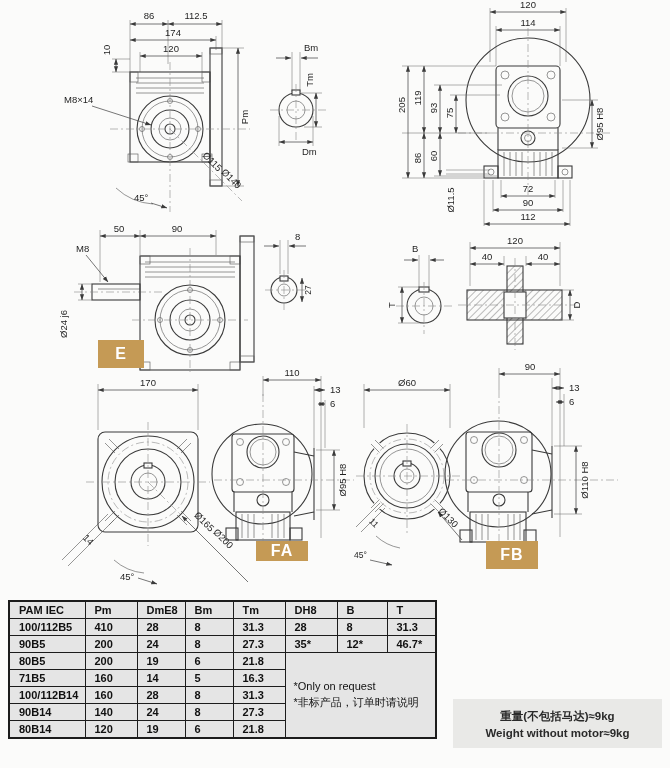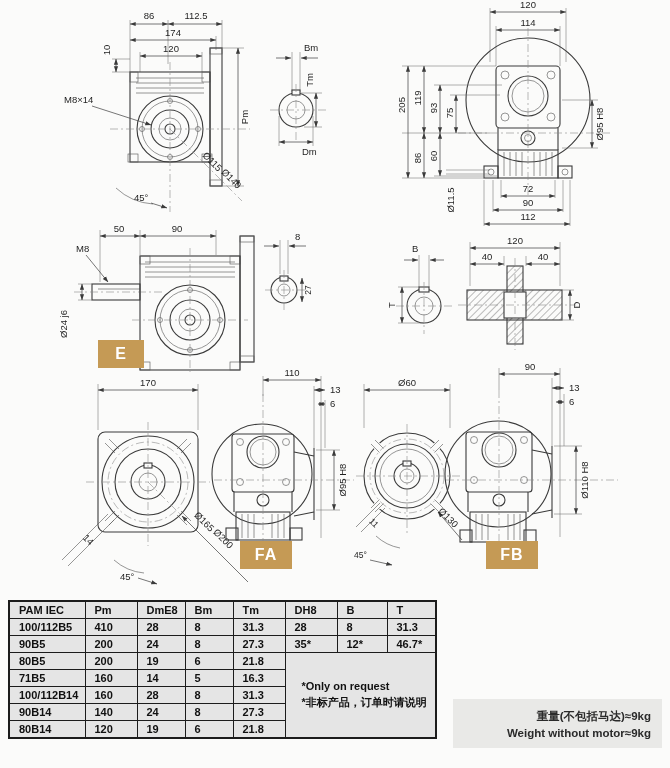--- a/index.html
+++ b/index.html
@@ -15,23 +15,23 @@
   .ex{stroke:#6f6f6f;stroke-width:.55;fill:none}
   .wf{fill:#fbfbfa}
   .hatch{fill:url(#ht);stroke:#3b3b3b;stroke-width:1.1}
   text{font:9.5px "Liberation Sans",sans-serif;fill:#1f1f1f}
   text.m{text-anchor:middle}
   text.s{font-size:8.5px}
   .badge{position:absolute;background:#c59a55;color:#fff;font:bold 16px "Liberation Sans",sans-serif;display:flex;align-items:center;justify-content:center;letter-spacing:1px}
   table{border-collapse:collapse;table-layout:fixed;font:bold 11px "Liberation Sans",sans-serif;color:#111;background:#e5e5e5}
   th,td{border:1.6px solid #1c1c1c;text-align:left;padding:2px 0 2px 9px;height:15.5px;white-space:nowrap;overflow:hidden}
   table{border:2.2px solid #1c1c1c}
-  td.note{vertical-align:middle;font-weight:bold;line-height:1.45;padding-left:16px}
+  td.note{vertical-align:middle;font-weight:normal;line-height:1.45;padding-left:8px}
   .weightbox{position:absolute;background:#e9e9e7;color:#2a2a2a;font:bold 11.5px "Liberation Sans",sans-serif;padding:6px 11px;display:flex;flex-direction:column;justify-content:center;gap:3px}
-  .wrow{display:flex;justify-content:flex-end;align-items:center}
+  .wrow{display:flex;justify-content:center;align-items:center}
 </style>
 </head>
 <body>
 
 <svg width="0" height="0" style="position:absolute">
   <defs>
     <marker id="ar" viewBox="0 0 10 10" refX="9.5" refY="5" markerWidth="8" markerHeight="8" orient="auto-start-reverse">
       <path d="M0,1.5 L10,5 L0,8.5 z" fill="#3a3a3a"></path>
     </marker>
     <pattern id="ht" width="5" height="5" patternUnits="userSpaceOnUse" patternTransform="rotate(45)">
@@ -356,21 +356,21 @@
   <line class="ln" x1="88" y1="84" x2="108" y2="88"></line>
     <line class="ln" x1="88" y1="148" x2="108" y2="144"></line>
   <line class="ln" x1="108" y1="80" x2="108" y2="152"></line>
   <line class="cl" x1="57" y1="26" x2="57" y2="186"></line>
     <line class="cl" x1="8" y1="112" x2="148" y2="112"></line>
   <line class="ex" x1="110" y1="82" x2="134" y2="82"></line>
     <line class="ex" x1="110" y1="142" x2="134" y2="142"></line>
   <line class="dm" x1="128" y1="82" x2="128" y2="142"></line>
   <text class="m" x="140" y="112" transform="rotate(-90 140 112)">Ø95 H8</text>
 </svg>
-<div class="badge" style="left:240px;top:541px;width:52px;height:28px">
+<div class="badge" style="left:256px;top:541px;width:52px;height:20px">
     <span>FA</span>
   </div>
 
 <svg class="abs" style="left:348px;top:376px" width="128" height="198" viewBox="0 0 128 198">
   <line class="ex" x1="16" y1="8" x2="16" y2="52"></line>
     <line class="ex" x1="102" y1="8" x2="102" y2="52"></line>
   <line class="dm" x1="16" y1="14" x2="102" y2="14"></line>
   <text class="m" x="59" y="10">Ø60</text>
   <circle class="ln" cx="59" cy="100" r="43"></circle>
   <line stroke="#fbfbfa" stroke-width="8" x1="84.5" y1="74.5" x2="93" y2="66"></line>

